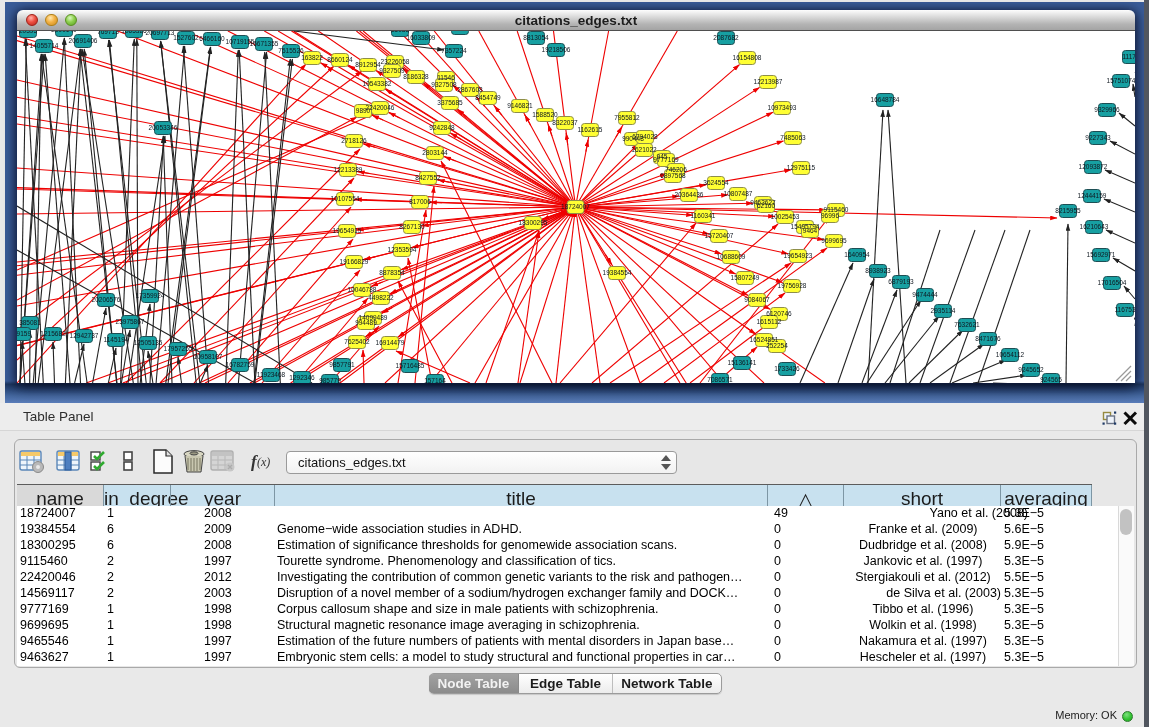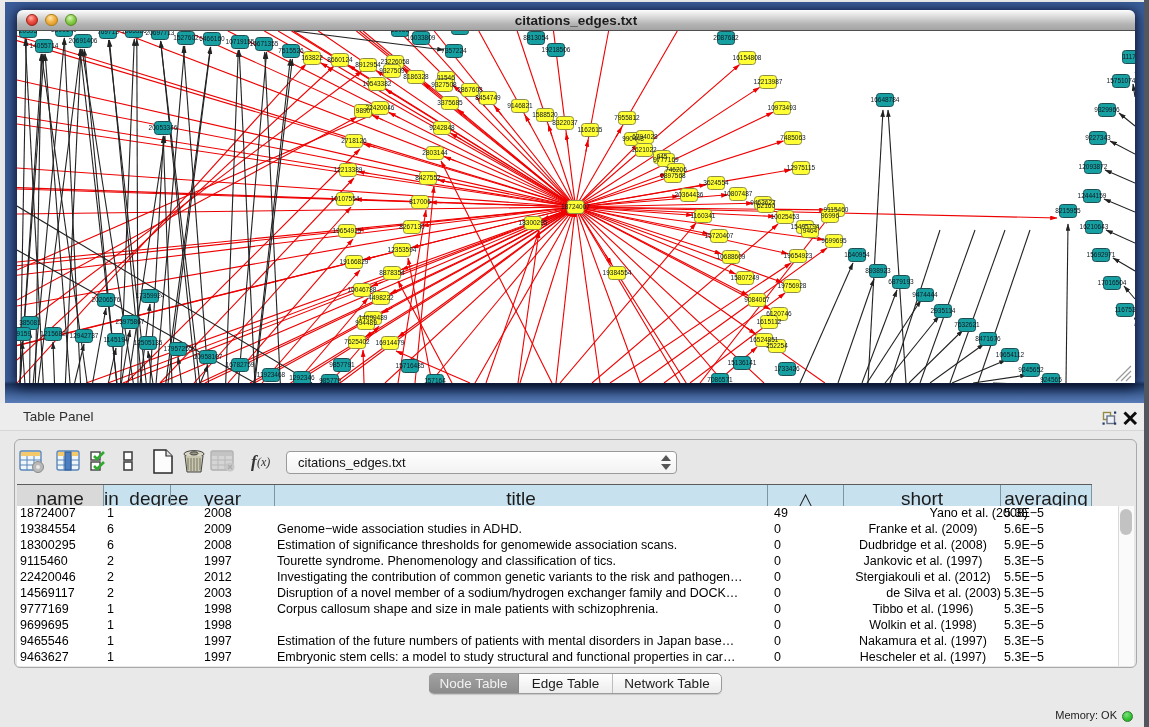--- a/index.html
+++ b/index.html
@@ -12,21 +12,21 @@
 .rightstrip{position:absolute;left:1144px;top:0;width:5px;height:727px;background:#51565f}
 .tp-bar{position:absolute;left:0;top:403px;width:1144px;height:28px;background:#ededed;border-bottom:1px solid #d6d6d6}
 .tp-title{position:absolute;left:23px;top:409px;font-size:13.5px;color:#2e2e2e}
 .panel{position:absolute;left:14px;top:439px;width:1123px;height:229px;background:#e7e7e7;border:1px solid #a9a9a9;border-radius:6px}
 .thead{position:absolute;left:17px;top:484px;width:1075px;height:22px;background:#c8e1ef;border-top:1px solid #5c5c5c}
 .hcell{position:absolute;top:488px;font-size:19px;color:#1b1b1b;text-align:center}
 .hsep{position:absolute;top:485px;width:1px;height:21px;background:#7d96a4}
 .row{position:absolute;left:0;width:1118px;height:16px;font-size:12.5px;color:#000}
 .row span{position:absolute;top:0;white-space:nowrap}
 .tabs{position:absolute;left:429px;top:673px;height:21px;border:1px solid #9b9b9b;border-radius:5px;background:linear-gradient(180deg,#fff,#ececec);box-shadow:0 1px 1px rgba(0,0,0,.15)}
-.tab{position:absolute;top:0;height:19px;font-size:13.5px;font-weight:400;color:#1c1c1c;text-align:center;padding-top:2px}
+.tab{position:absolute;top:0;height:19px;font-size:13.5px;font-weight:700;color:#1c1c1c;text-align:center;padding-top:2px}
 .mem{position:absolute;left:1062px;top:709px;font-size:11px;color:#222}
 .dd{position:absolute;left:286px;top:451px;width:391px;height:23px;background:linear-gradient(180deg,#fff,#f2f2f2);border:1px solid #9a9a9a;border-radius:4px;font-size:13px;color:#111;padding:3px 0 0 11px}
 </style></head><body>
 <div class="desk"></div>
 <div class="win">
  <div class="canvas">
       <svg width="1118" height="352" viewBox="17 31 1118 352" style="position:absolute;left:0;top:0">
 <defs>
 <marker id="ra" markerWidth="8" markerHeight="5" refX="6.2" refY="2.1" orient="auto">
             <path d="M0,0 L6.6,2.1 L0,4.2 z" fill="#ee0000"></path>
@@ -684,20 +684,21 @@
 <span style="left:204px">1998</span>
 <span style="left:277px">Corpus callosum shape and size in male patients with schizophrenia.</span>
 <span style="left:774px">0</span>
 <span style="left:845px;width:156px;text-align:center">Tibbo et al. (1996)</span>
 <span style="left:1004px">5.3E−5</span>
 </div>
 <div class="row" style="top:618px">
 <span style="left:20px">9699695</span>
 <span style="left:107px">1</span>
 <span style="left:204px">1998</span>
+<span style="left:277px">Structural magnetic resonance image averaging in schizophrenia.</span>
 <span style="left:774px">0</span>
 <span style="left:845px;width:156px;text-align:center">Wolkin et al. (1998)</span>
 <span style="left:1004px">5.3E−5</span>
 </div>
 <div class="row" style="top:634px">
 <span style="left:20px">9465546</span>
 <span style="left:107px">1</span>
 <span style="left:204px">1997</span>
 <span style="left:277px">Estimation of the future numbers of patients with mental disorders in Japan base…</span>
 <span style="left:774px">0</span>

